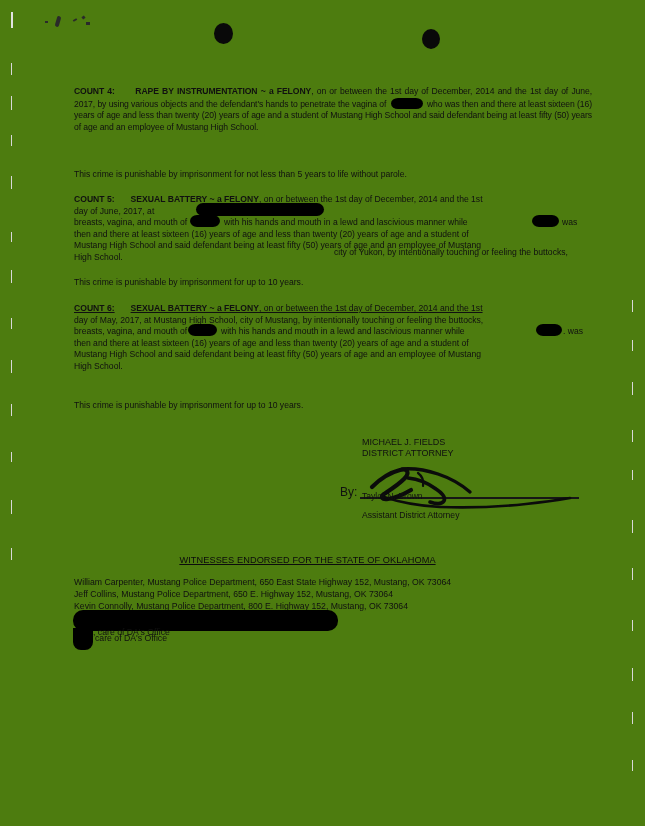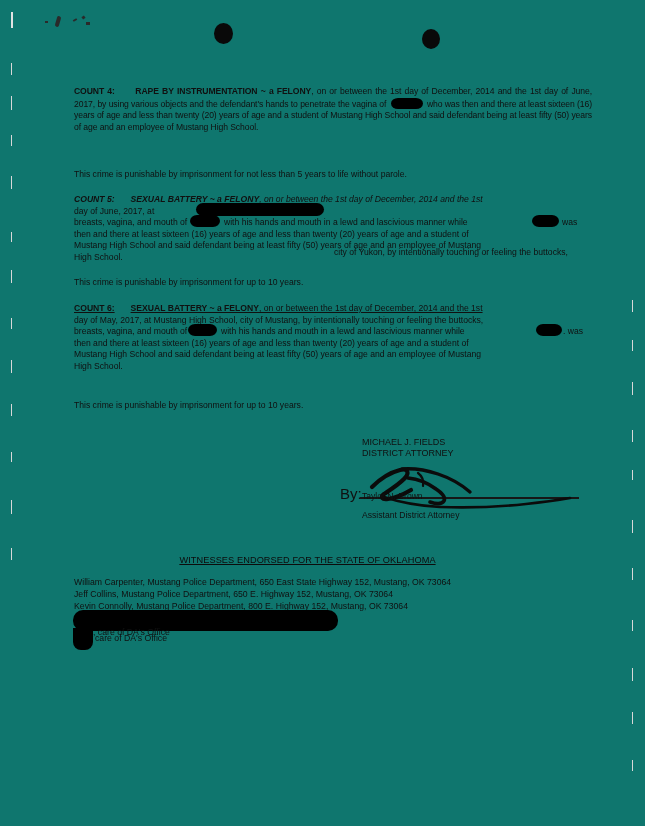--- a/index.html
+++ b/index.html
@@ -8,21 +8,21 @@
     background: #ffffff;
   }
   body {
     font-family: "Liberation Sans", sans-serif;
     -webkit-font-smoothing: none;
   }
   #page {
     position: relative;
     width: 645px;
     height: 826px;
-    background: #0f766e;
+    background: #4d7c0f;
     overflow: hidden;
     color: #1c1c1c;
   }
 
   
   .hole {
     position: absolute;
     background: #090909;
     border-radius: 50%;
   }
@@ -60,21 +60,21 @@
 
   .sig-name {
     position: absolute;
     font-size: 9px;
     line-height: 12.4px;
     color: #101010;
     white-space: pre-line;
   }
   .by-label {
     position: absolute;
-    font-size: 15px;
+    font-size: 12px;
     color: #101010;
   }
   .sig-rule {
     position: absolute;
     height: 1.5px;
     background: #161616;
   }
   .sig-sub {
     position: absolute;
     font-size: 8.6px;
@@ -166,21 +166,21 @@
   <div class="block" style="left:74px; top:86px; width:518px;">
     <span class="count-head">COUNT 4:</span>
     <span style="display:inline-block; width:14px;"></span>
     <span class="count-head">RAPE BY INSTRUMENTATION  ~ a FELONY</span><span class="count-body">, on or between the 1st day of December, 2014 and the 1st day of June, 2017, by using various objects and the defendant's hands to penetrate the vagina of</span>
     <span class="redact" style="position:relative; display:inline-block; width:32px; height:11px; vertical-align:-2px; margin:0 2px;"></span>
     <span class="count-body">who was then and there at least sixteen (16) years of age and less than twenty (20) years of age and a student of Mustang High School and said defendant being at least fifty (50) years of age and an employee of Mustang High School.</span>
   </div>
 
   <div class="para" style="left:74px; top:169px;">This crime is punishable by imprisonment for not less than 5 years to life without parole.</div>
 
-  <div class="para" style="left:74px; top:194px;font-style:italic;">
+  <div class="para" style="left:74px; top:194px;">
     <span class="count-head">COUNT 5:</span><span style="display:inline-block; width:16px;"></span><span class="count-head">SEXUAL BATTERY  ~ a FELONY</span><span>, on or between the 1st day of December, 2014 and the 1st</span>
   </div>
 
   <div class="para" style="left:74px; top:206px;">
     <span>day  of  June,  2017,  at</span>
   </div>
   <div class="redact" style="left:196px; top:203px; width:128px; height:13px;"></div>
   <div class="para" style="left:334px; top:206px;margin-top:41px;">city  of  Yukon,  by  intentionally  touching  or  feeling  the  buttocks,</div>
 
   <div class="para" style="left:74px; top:217px;">breasts, vagina, and mouth of</div>

